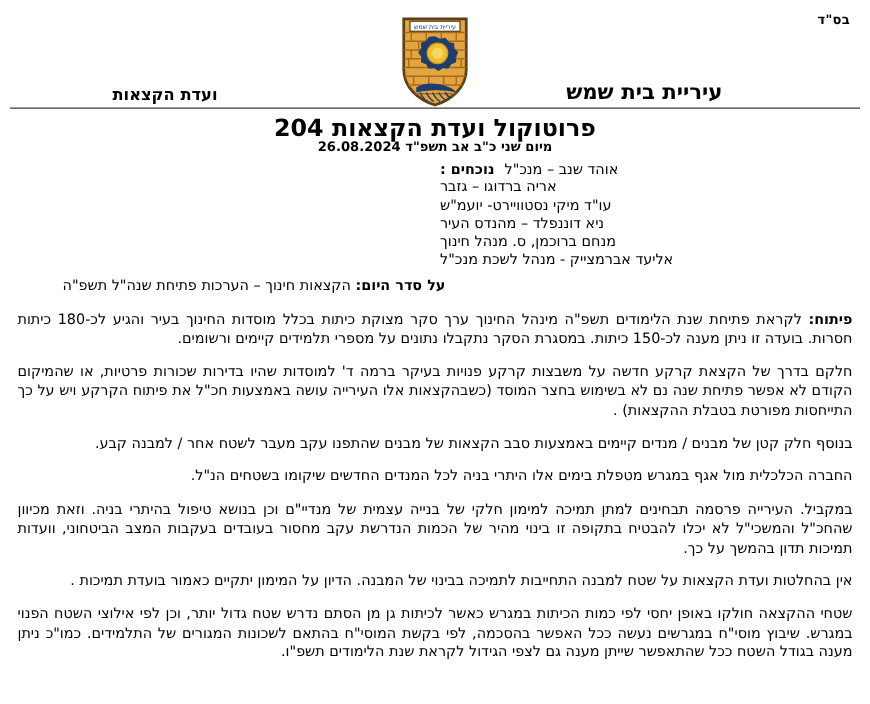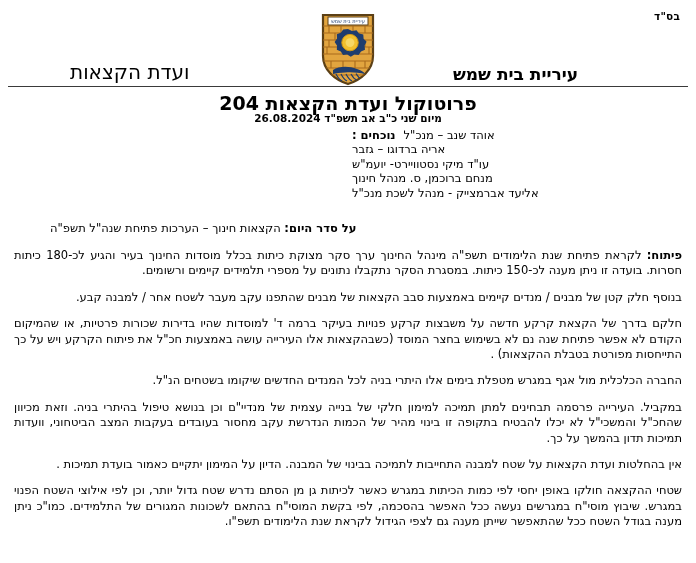--- a/index.html
+++ b/index.html
@@ -52,23 +52,23 @@
     align-items: flex-end;
     justify-content: space-between;
     height: 24px;
   }
   .org-title {
     font-size: 17px;
     font-weight: bold;
     margin-right: 104px;
   }
   .committee-title {
-    font-size: 20px;
-    font-weight: normal;
-    margin-left: 56px;
+    font-size: 13px;
+    font-weight: bold;
+    margin-left: 76px;
   }
 
   .header-rule {
     position: absolute;
     top: 86px;
     left: 8px;
     right: 8px;
     border-top: 1.4px solid #3a3a3a;
   }
 
@@ -213,31 +213,32 @@
   <div class="doc-title">פרוטוקול ועדת הקצאות 204</div>
   <div class="doc-subtitle">מיום שני כ"ב אב תשפ"ד 26.08.2024</div>
 
   <div class="attendees">
     <div class="attendees-first">
       <span class="attendee-line">אוהד שנב – מנכ"ל</span>
       <span class="attendees-label">נוכחים :</span>
     </div>
     <div class="attendee-line">אריה ברדוגו – גזבר</div>
     <div class="attendee-line">עו"ד מיקי נסטוויירט- יועמ"ש</div>
+    <div class="attendee-line">ניא דוננפלד – מהנדס העיר</div>
     <div class="attendee-line">מנחם ברוכמן, ס. מנהל חינוך</div>
     <div class="attendee-line">אליעד אברמצייק  - מנהל לשכת מנכ"ל</div>
   </div>
 
   <div class="agenda">
     <b>על סדר היום:</b><span> הקצאות חינוך – הערכות פתיחת שנה"ל תשפ"ה</span>
   </div>
 
   <div class="body">
     <p class="para"><b>פיתוח:</b><span> לקראת פתיחת שנת הלימודים תשפ"ה מינהל החינוך ערך סקר מצוקת כיתות בכלל מוסדות החינוך בעיר והגיע לכ-180 כיתות חסרות. בועדה זו ניתן מענה לכ-150 כיתות. במסגרת הסקר נתקבלו נתונים על מספרי תלמידים קיימים ורשומים.</span></p>
+    <p class="para"><span>חלקם בדרך של הקצאת קרקע חדשה על משבצות קרקע פנויות בעיקר ברמה ד' למוסדות שהיו בדירות שכורות פרטיות, או שהמיקום הקודם לא אפשר פתיחת שנה נם לא בשימוש בחצר המוסד (כשבהקצאות אלו העירייה עושה באמצעות חכ"ל את פיתוח הקרקע ויש על כך התייחסות מפורטת בטבלת ההקצאות) .</span></p>
     <p class="para"><span>בנוסף חלק קטן של מבנים / מנדים קיימים באמצעות סבב הקצאות של מבנים שהתפנו עקב מעבר לשטח אחר / למבנה קבע.</span></p>
-    <p class="para"><span>חלקם בדרך של הקצאת קרקע חדשה על משבצות קרקע פנויות בעיקר ברמה ד' למוסדות שהיו בדירות שכורות פרטיות, או שהמיקום הקודם לא אפשר פתיחת שנה נם לא בשימוש בחצר המוסד (כשבהקצאות אלו העירייה עושה באמצעות חכ"ל את פיתוח הקרקע ויש על כך התייחסות מפורטת בטבלת ההקצאות) .</span></p>
     <p class="para"><span>החברה הכלכלית מול אגף במגרש  מטפלת בימים אלו היתרי בניה לכל המנדים החדשים שיקומו בשטחים הנ"ל.</span></p>
     <p class="para"><span>במקביל.  העירייה פרסמה תבחינים למתן תמיכה למימון חלקי של בנייה עצמית של מנדיי"ם וכן בנושא טיפול בהיתרי בניה. וזאת מכיוון שהחכ"ל והמשכי"ל לא יכלו להבטיח בתקופה זו בינוי מהיר של הכמות הנדרשת עקב מחסור בעובדים בעקבות המצב הביטחוני, וועדות תמיכות תדון בהמשך על כך.</span></p>
     <p class="para"><span>אין בהחלטות ועדת הקצאות על שטח למבנה התחייבות לתמיכה בבינוי של המבנה. הדיון על המימון יתקיים כאמור בועדת תמיכות .</span></p>
     <p class="para"><span>שטחי ההקצאה חולקו באופן יחסי לפי כמות הכיתות במגרש כאשר לכיתות גן מן הסתם נדרש שטח גדול יותר, וכן לפי אילוצי השטח הפנוי במגרש. שיבוץ מוסי"ח במגרשים נעשה ככל האפשר בהסכמה, לפי בקשת המוסי"ח בהתאם לשכונות המגורים של התלמידים. כמו"כ ניתן מענה בגודל השטח ככל שהתאפשר שייתן מענה גם לצפי הגידול לקראת שנת הלימודים תשפ"ו.</span></p>
   </div>
 
 </div>
 
 </body></html>

